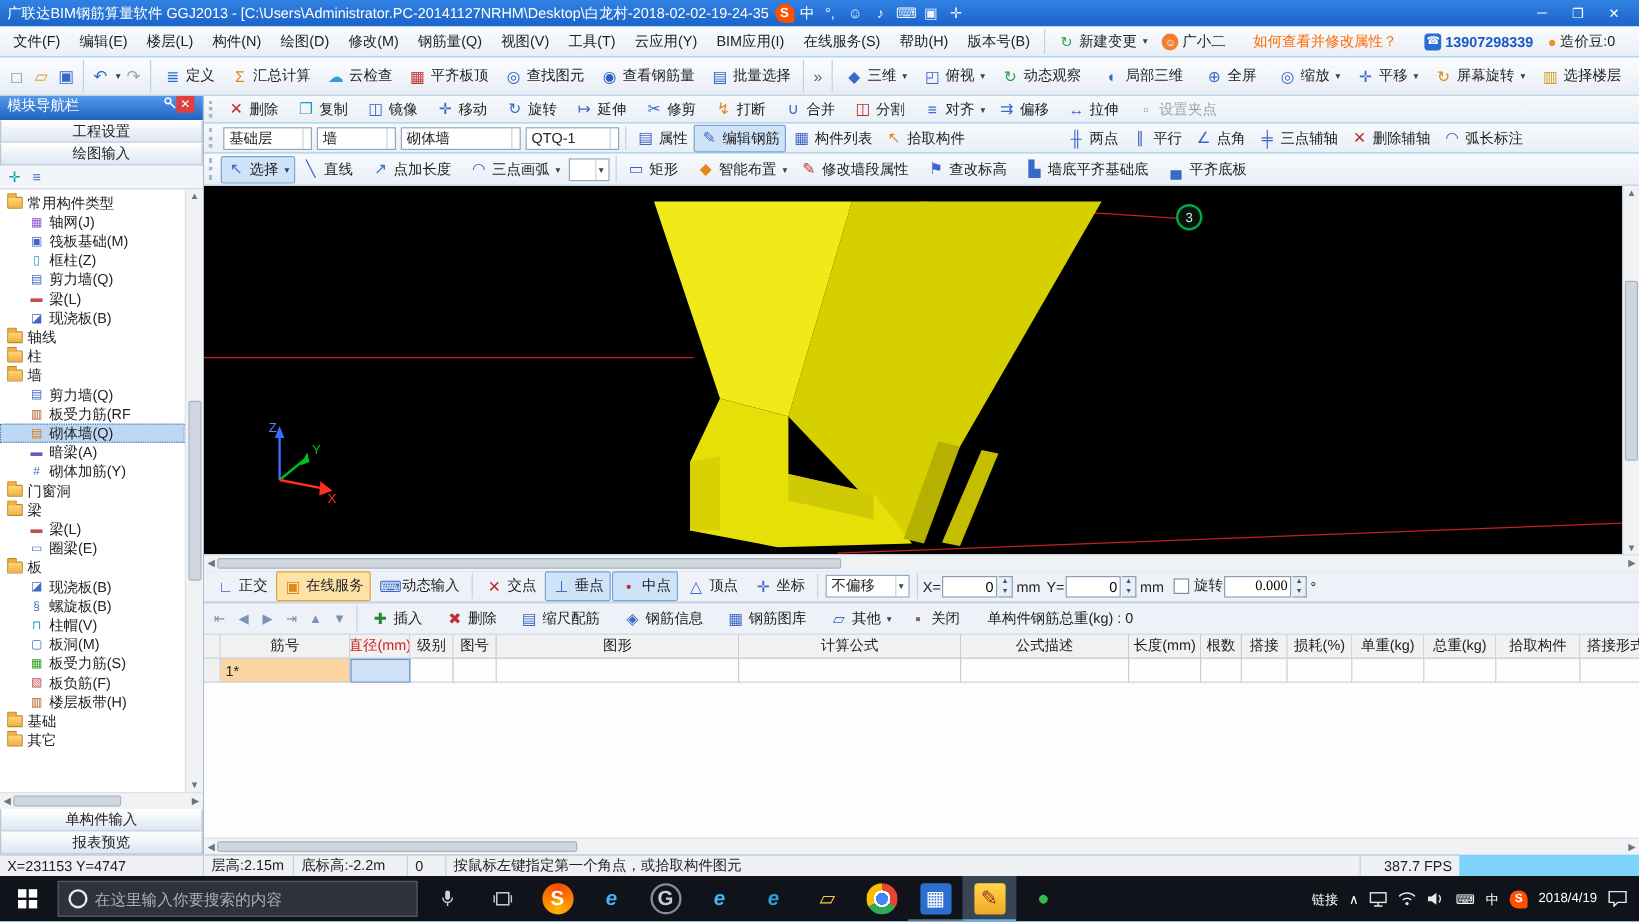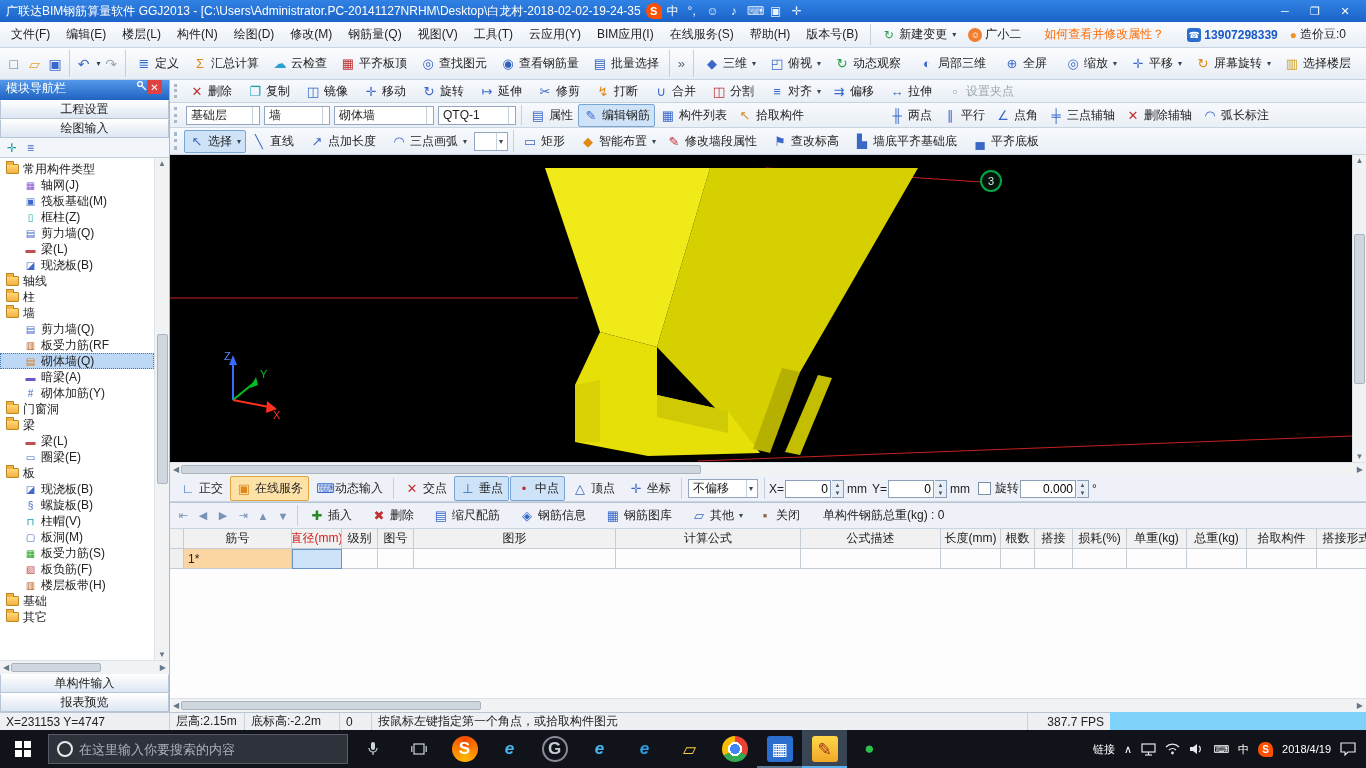--- a/index.html
+++ b/index.html
@@ -100,21 +100,21 @@
 .rg>span:nth-child(15){width:70px}
 .rg>span:nth-child(16){width:60px}
 #rbhead>span{background:#f1f1f1}
 #rbhead .red{color:#d02020}
 #rbrow .c-id{background:#fbd5a2;justify-content:flex-start;padding-left:4px}
 #rbrow .c-sel{background:#cfe3f8;outline:1px solid #6a94c8;outline-offset:-1px}
 #rbfill{flex:1;background:#fdfdfd}
 #rbhscroll{height:14px}
 #rbhscroll .hthumb{width:300px}
 
-#statusbar{left:0;top:712px;width:1110px;height:18px;background:#eef0f3;border-top:1px solid #bcc6d2;display:flex;align-items:center}
+#statusbar{left:0;top:712px;width:1216px;height:18px;background:#eef0f3;border-top:1px solid #bcc6d2;display:flex;align-items:center}
 #statusbar .seg{height:100%;display:flex;align-items:center;padding:0 6px;border-right:1px solid #c8d0da;white-space:nowrap}
 
 #taskbar{left:0;top:730px;width:1366px;height:38px;background:#10131a;display:flex;align-items:center;color:#fff}
 .tslot{width:46px;height:38px;display:flex;align-items:center;justify-content:center}
 .winlogo{display:grid;grid-template-columns:7px 7px;gap:2px}
 .winlogo i{width:7px;height:7px;background:#fff}
 #searchbox{width:300px;height:30px;background:#2e323b;border:1px solid #565b66;display:flex;align-items:center;gap:6px;padding:0 8px;margin:0 2px}
 #searchbox .circ{width:16px;height:16px;border:2px solid #e8e8e8;border-radius:50%}
 #searchbox input{flex:1;background:transparent;border:none;outline:none;color:#c4c8d0;font-size:13px;font-family:"Liberation Sans","DejaVu Sans",sans-serif}
 #searchbox input::placeholder{color:#aab0ba}
@@ -860,21 +860,21 @@
     <span class="unit">mm</span>
     <span>Y=</span>
     <input class="numin" value="0" style="">
     <span class="spin">
         <span>▲</span>
         <span>▼</span>
       </span>
     <span class="unit">mm</span>
     <span class="cb"></span>
     <span>旋转</span>
-    <input class="numin" style="width: 56px;" value="0.000">
+    <input class="numin" style="width: 56px; font-family: Liberation Serif, serif;" value="0.000">
     <span class="spin">
         <span>▲</span>
         <span>▼</span>
       </span>
     <span class="unit">°</span>
   </div>
 
   <div id="rebar" class="abs">
     <div id="rbtoolbar">
 

